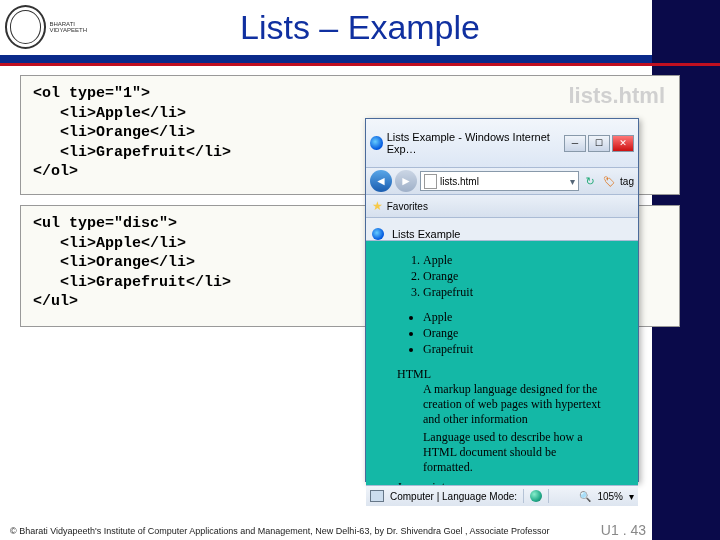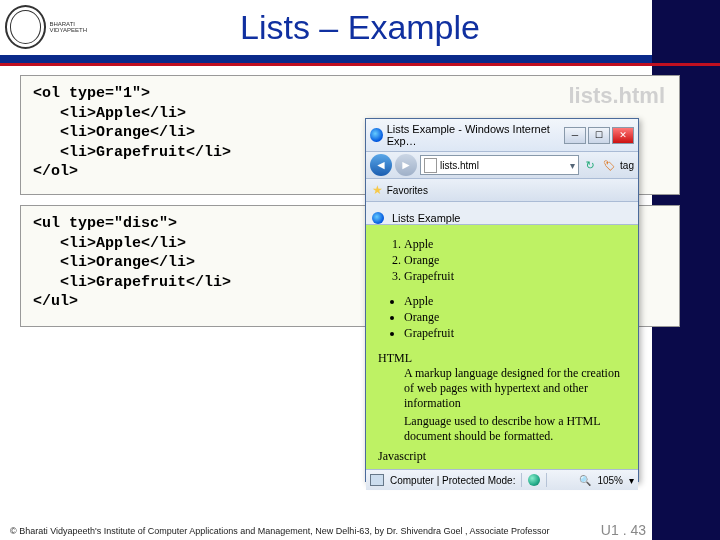--- a/index.html
+++ b/index.html
@@ -124,21 +124,21 @@
     background: #eef3fa;
     border: 1px solid #4a6a9a;
     box-shadow: 2px 2px 6px rgba(0,0,0,0.3);
     font-size: 11px;
   }
   .browser-titlebar {
     background: linear-gradient(#f2f6fb, #dde7f5);
     height: 24px;
     display: flex;
     align-items: center;
-    padding: 4px 4px;
+    padding: 12px 4px;
     border-bottom: 1px solid #aabbd5;
     font-size: 11px;
     justify-content: space-between;
   }
   .ie-icon {
     width: 14px; height: 14px;
     border-radius: 50%;
     background: radial-gradient(circle at 40% 40%, #6cf 0%, #05d 70%);
     margin-right: 4px;
   }
@@ -173,22 +173,22 @@
     height: 22px;
     display: flex;
     align-items: flex-end;
     padding: 0 6px;
     gap: 4px;
     background: #e8eef6;
     border-bottom: 1px solid #aabbd5;
     font-size: 11px;
   }
   .browser-body {
-    background: #bef264;
-    padding: 8px 12px;
+    background: #14b8a6;
+    padding: 8px 31px;
     font-family: "Times New Roman", serif;
     font-size: 12px;
     color: #000;
     height: 228px;
     overflow: hidden;
   }
   .browser-body ol, .browser-body ul { margin: 4px 0 10px 0; padding-left: 26px;}
   .browser-body li { margin: 1px 0;}
   .browser-body dl { margin: 2px 0;}
   .browser-body dt { margin-top: 5px;}
@@ -286,21 +286,21 @@
       <dl>
         <dt>HTML</dt>
         <dd>A markup language designed for the creation of web pages with hypertext and other information</dd>
         <dd>Language used to describe how a HTML document should be formatted.</dd>
         <dt>Javascript</dt>
 
       </dl>
     </div>
     <div class="browser-status">
       <span style="width:12px;height:10px;border:1px solid #678;background:#cde;"></span>
-      <span>Computer | Protected Mode:</span>
+      <span>Computer | Language Mode:</span>
       <div class="status-sep"></div>
       <div class="globe"></div>
       <div class="status-sep"></div>
       <span style="margin-left:auto;">🔍</span>
       <span>105%</span>
       <span>▾</span>
     </div>
   </div>
 
   <div class="footer">© Bharati Vidyapeeth's Institute of Computer Applications and Management, New Delhi-63, by Dr. Shivendra Goel , Associate Professor</div>

